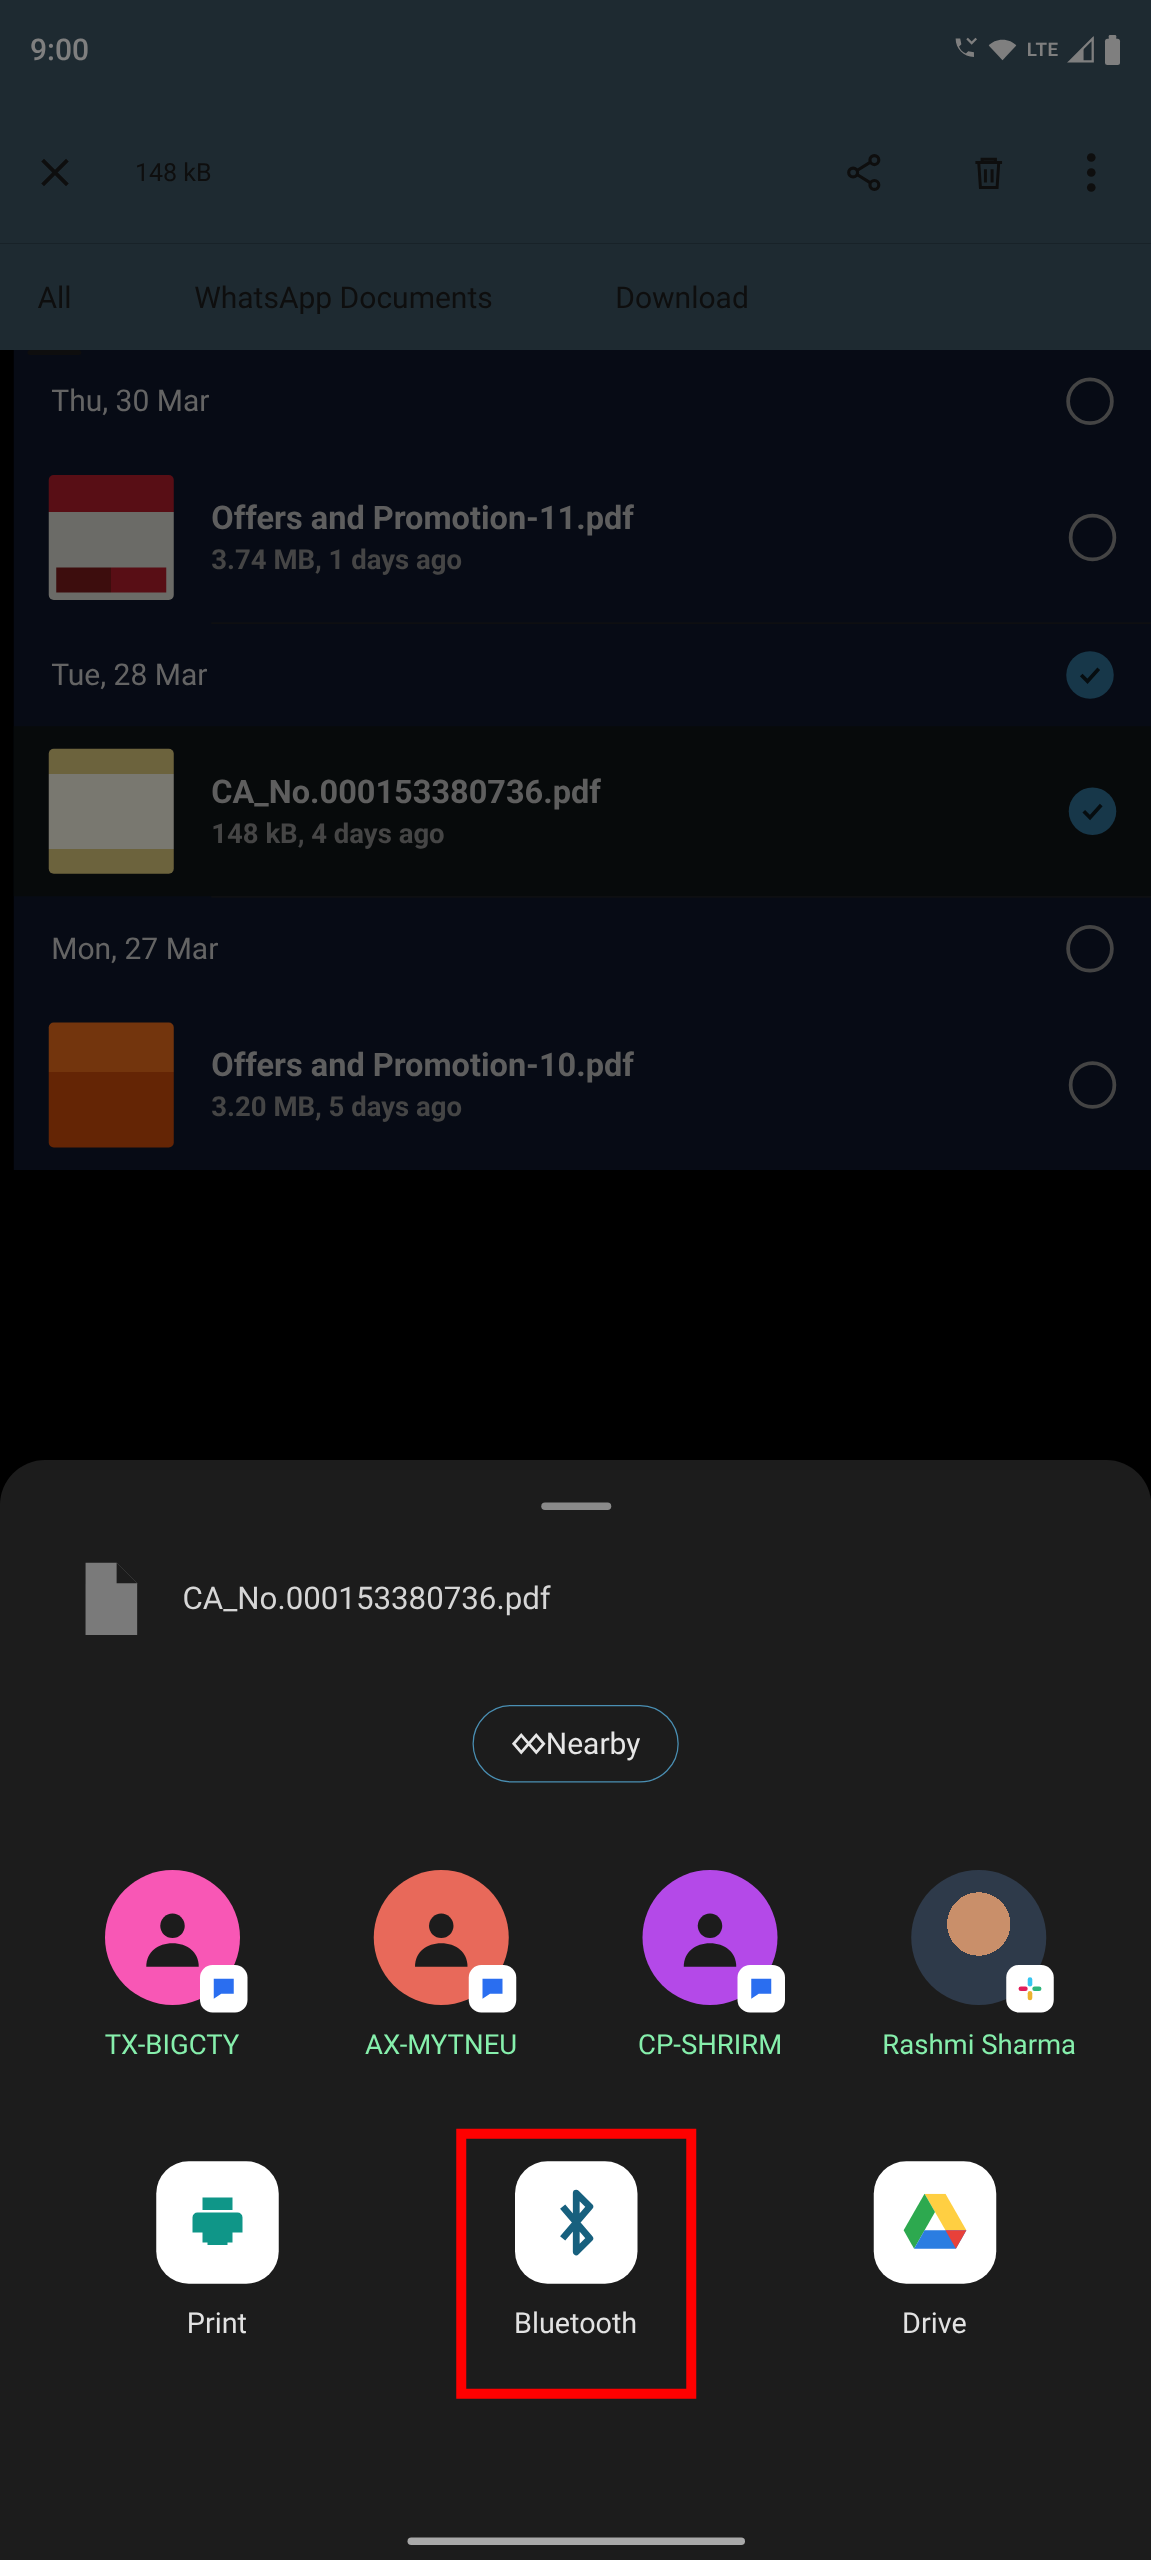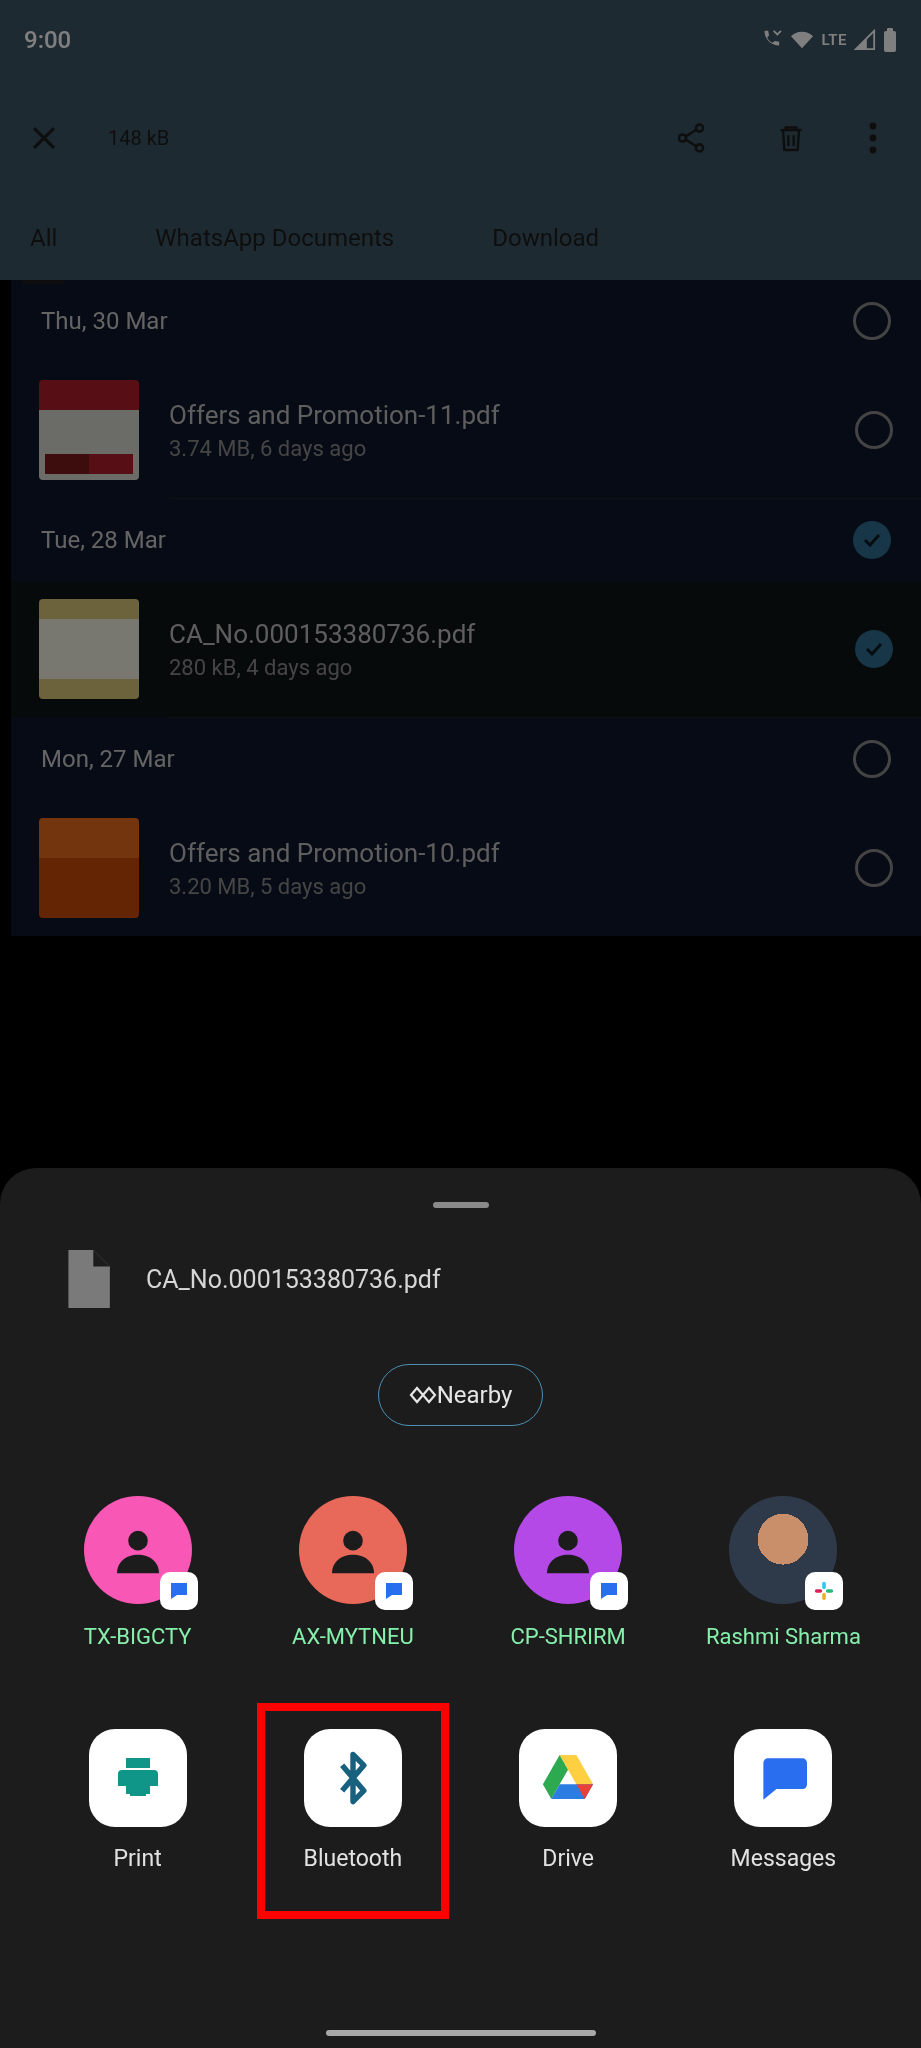--- a/index.html
+++ b/index.html
@@ -30,21 +30,21 @@
   .date-row { display: flex; align-items: center; justify-content: space-between; padding: 22px 30px; color: #c8c8c8; font-size: 24px; }
   .circle { width: 38px; height: 38px; border-radius: 50%; border: 3px solid #888; }
   .check-circle { width: 38px; height: 38px; border-radius: 50%; background: #2f6f93; display: flex; align-items: center; justify-content: center; }
   .file-row { display: flex; align-items: center; padding: 18px 28px; gap: 30px; }
   .file-row.selected { background: #0f1416; }
   .thumb { width: 100px; height: 100px; border-radius: 4px; background: #333; flex-shrink: 0; overflow: hidden; }
   .thumb.t1 { background: linear-gradient(#b11c2a 0 30%, #d6d6ce 30% 100%); position: relative; }
   .thumb.t1::after { content:""; position:absolute; bottom:6px; left:6px; right:6px; height:20px; background:linear-gradient(90deg,#7a1a1a 0 50%,#b11c2a 50% 100%); }
   .thumb.t2 { background: linear-gradient(#d9c67a 0 20%, #f3f0e0 20% 80%, #d9c67a 80% 100%); }
   .thumb.t3 { background: linear-gradient(#e66a1a 0 40%, #c84a0a 40% 100%); }
-  .file-info { flex: 1; display: flex; flex-direction: column; gap: 6px; }
+  .file-info { flex: 1; display: flex; flex-direction: column; gap: 6px; font-weight: bold; }
   .file-name { font-size: 26px; color: #bcbcbc; }
   .file-meta { font-size: 22px; color: #8a8a8a; }
   .divider { height: 1px; background: #222; margin-left: 158px; }
 
   
   .sheet { position: absolute; left: 0; right: 0; bottom: 0; height: 880px; background: #1c1c1c; border-top-left-radius: 36px; border-top-right-radius: 36px; z-index: 10; padding: 0 0 40px 0; }
   .drag-handle { width: 56px; height: 6px; background: #8a8a8a; border-radius: 3px; margin: 34px auto 30px; }
   .sheet-file { display: flex; align-items: center; gap: 36px; padding: 12px 60px 40px; }
   .sheet-file-icon { width: 50px; height: 58px; }
   .sheet-file-name { color: #d6d6d6; font-size: 25px; }
@@ -134,39 +134,39 @@
 
 <div class="file-list">
   <div class="date-row">
     <span>Thu, 30 Mar</span>
     <span class="circle"></span>
   </div>
   <div class="file-row">
     <div class="thumb t1"></div>
     <div class="file-info">
       <span class="file-name">Offers and Promotion-11.pdf</span>
-      <span class="file-meta">3.74 MB, 6 days ago</span>
+      <span class="file-meta">3.74 MB, 1 days ago</span>
     </div>
     <span class="circle"></span>
   </div>
   <div class="divider"></div>
 
   <div class="date-row">
     <span>Tue, 28 Mar</span>
     <span class="check-circle">
       <svg width="24" height="24" viewBox="0 0 24 24" fill="none" stroke="#0d1a20" stroke-width="3">
           <path d="M5 12l5 5 9-10"></path>
         </svg>
     </span>
   </div>
   <div class="file-row selected">
     <div class="thumb t2"></div>
     <div class="file-info">
       <span class="file-name">CA_No.000153380736.pdf</span>
-      <span class="file-meta">280 kB, 4 days ago</span>
+      <span class="file-meta">148 kB, 4 days ago</span>
     </div>
     <span class="check-circle">
       <svg width="24" height="24" viewBox="0 0 24 24" fill="none" stroke="#0d1a20" stroke-width="3">
           <path d="M5 12l5 5 9-10"></path>
         </svg>
     </span>
   </div>
   <div class="divider"></div>
 
   <div class="date-row">
@@ -285,26 +285,18 @@
       <div class="app-icon">
         <svg width="52" height="46" viewBox="0 0 24 22">
             <path d="M8 0h8l8 14h-8z" fill="#ffcf42"></path>
             <path d="M8 0L0 14l4 7 8-14z" fill="#2da94f"></path>
             <path d="M4 21h16l4-7H8z" fill="#2b7de1"></path>
             <path d="M16 14h8l-4 7z" fill="#e8413a"></path>
           </svg>
       </div>
       <span class="app-label">Drive</span>
     </div>
-    <div class="app">
-      <div class="app-icon">
-        <svg width="54" height="48" viewBox="0 0 24 22" fill="#2a6ef0">
-            <path d="M3 2h18a2 2 0 012 2v10a2 2 0 01-2 2H9l-6 5V4a2 2 0 012-2z"></path>
-          </svg>
-      </div>
-      <span class="app-label">Messages</span>
-    </div>
   </div>
 </div>
 
 <div class="nav-bar">
   <div class="nav-pill"></div>
 </div>
 
 </body></html>

